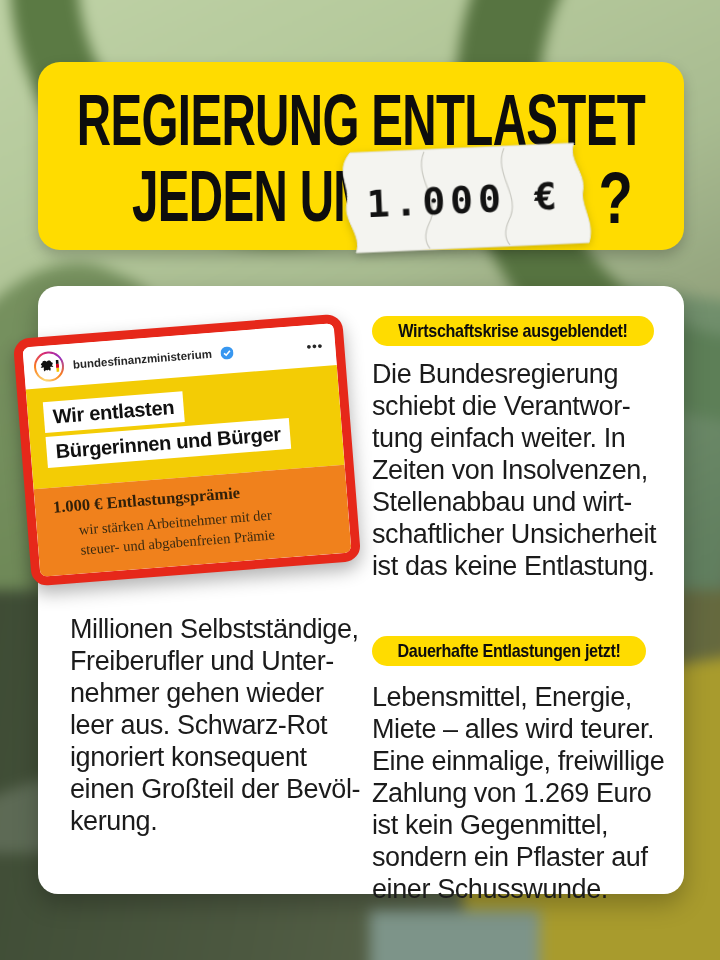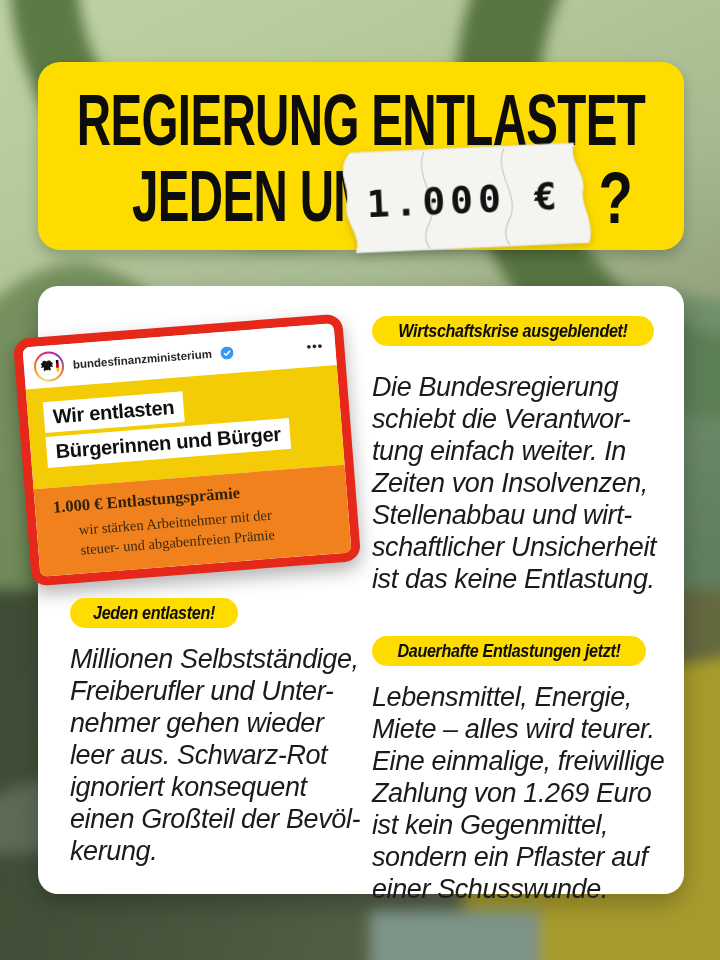--- a/index.html
+++ b/index.html
@@ -60,22 +60,22 @@
   .post-orange{background:#F0811C;padding:10px 12px 14px 18px;}
   .promo-title{font-family:"Liberation Serif",serif;font-weight:700;font-size:16.5px;color:#31200a;}
   .promo-sub{font-family:"Liberation Serif",serif;font-size:14.5px;color:#3b2a10;margin:5px 0 0 24px;
     line-height:1.35;white-space:pre-line;}
 
   
   .badge{position:relative;display:block;height:30px;background:#FFDC00;border-radius:15px;overflow:visible;}
   .badge span{display:block;width:100%;text-align:center;line-height:30px;white-space:nowrap;
     font-size:19px;font-weight:700;letter-spacing:-.4px;color:#0d0d0d;
     transform:scaleX(.85);transform-origin:center center;}
-  .body-text{font-size:27px;line-height:32px;letter-spacing:-.4px;color:#1b1b1b;white-space:pre-line;margin-top:25px;}
-  .sec{position:absolute;font-style:italic;}
+  .body-text{font-size:27px;line-height:32px;letter-spacing:-.4px;color:#1b1b1b;white-space:pre-line;margin-top:12px;}
+  .sec{position:absolute;}
   .sec-crisis{left:334px;top:30px;width:296px;}
   .sec-crisis .badge{width:282px;}
   .sec-everyone{left:32px;top:312px;width:300px;}
   .sec-everyone .badge{width:168px;}
   .sec-everyone .body-text{margin-top:15px;}
   .sec-lasting{left:334px;top:312px;width:298px;margin-top:38px;}
   .sec-lasting .badge{width:274px;}
   .sec-lasting .body-text{margin-top:15px;}
 </style>
 </head>
@@ -151,23 +151,20 @@
     <div class="body-text">Die Bundesregierung
 schiebt die Verantwor-
 tung einfach weiter. In
 Zeiten von Insolvenzen,
 Stellenabbau und wirt-
 schaftlicher Unsicherheit
 ist das keine Entlastung.</div>
   </div>
 
   <div class="sec sec-everyone">
-    <div class="badge">
-      <span>Jeden entlasten!</span>
-    </div>
     <div class="body-text">Millionen Selbstständige,
 Freiberufler und Unter-
 nehmer gehen wieder
 leer aus. Schwarz-Rot
 ignoriert konsequent
 einen Großteil der Bevöl-
 kerung.</div>
   </div>
 
   <div class="sec sec-lasting">

